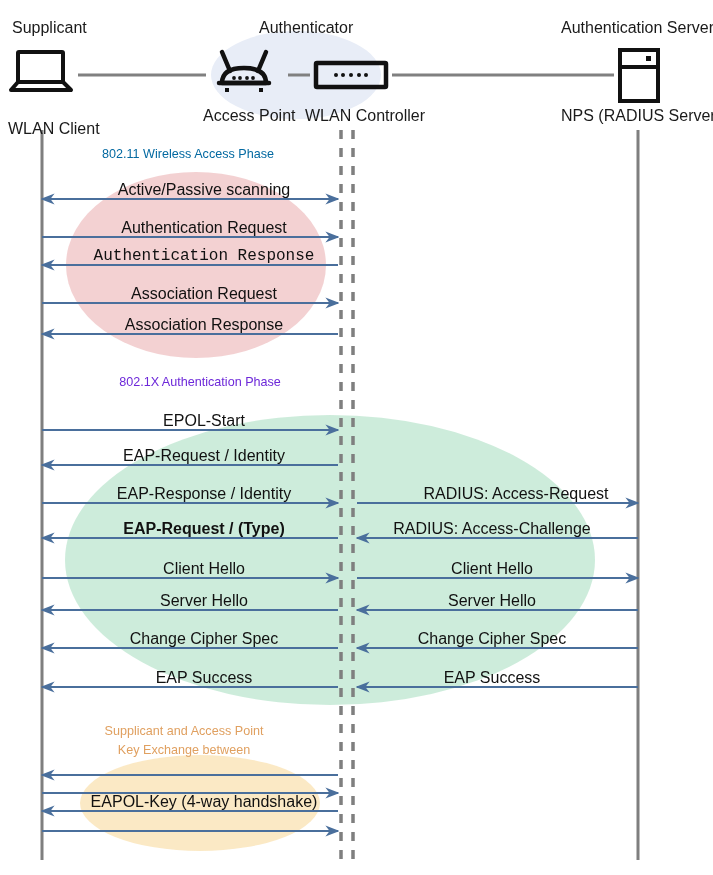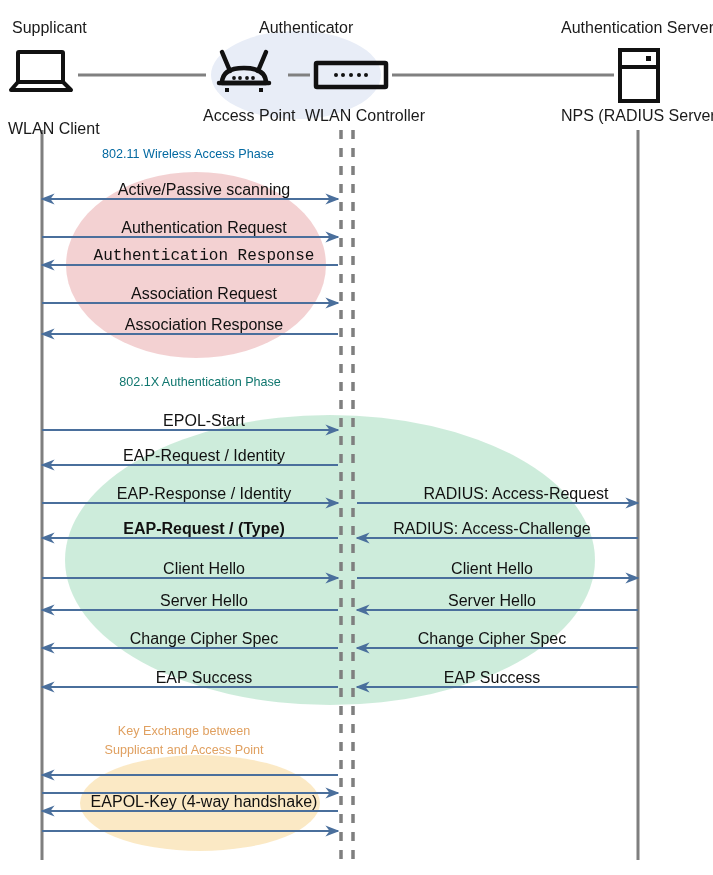--- a/index.html
+++ b/index.html
@@ -33,21 +33,21 @@
   }
   .phase-label{
     position:absolute;
     font-size:12.6px;
     white-space:nowrap;
     text-align:center;
     transform:translateX(-50%);
     font-weight:400;
   }
   .phase-wireless{color:#0369a1;}
-  .phase-dot1x{color:#0f766e;}
+  .phase-dot1x{color:#6d28d9;}
   .phase-key{color:#e0a060;}
   .phase-label .l2{display:block;}
 </style>
 </head>
 <body>
 
 <div id="stage">
 
   <svg id="svgroot" viewBox="0 0 713 875">
     <defs>
@@ -148,22 +148,22 @@
   <div class="hdr-label" style="left:561px; top:19px;">Authentication Server</div>
 
   <div class="hdr-label" style="left:8px;   top:120px;">WLAN Client</div>
   <div class="hdr-label" style="left:203px; top:107px;">Access Point</div>
   <div class="hdr-label" style="left:305px; top:107px;">WLAN Controller</div>
   <div class="hdr-label" style="left:561px; top:107px;">NPS (RADIUS Server)</div>
 
   <div class="phase-label phase-wireless" style="left:188px; top:147px;">802.11 Wireless Access Phase</div>
   <div class="phase-label phase-dot1x" style="left:200px; top:375px;">802.1X Authentication Phase</div>
   <div class="phase-label phase-key" style="left:184px; top:722px; line-height:19px;">
+    <span class="l2">Supplicant and Access Point</span>
     <span class="l2">Key Exchange between</span>
-    <span class="l2">Supplicant and Access Point</span>
   </div>
 
   <div id="label-layer">
       <div class="msg-label" style="left: 204px; top: 181px;">Active/Passive scanning</div>
       <div class="msg-label" style="left: 204px; top: 219px;">Authentication Request</div>
       <div class="msg-label" style="left: 204px; top: 247px; font-family: Liberation Mono, monospace;">Authentication Response</div>
       <div class="msg-label" style="left: 204px; top: 285px;">Association Request</div>
       <div class="msg-label" style="left: 204px; top: 316px;">Association Response</div>
       <div class="msg-label" style="left: 204px; top: 412px;">EPOL-Start</div>
       <div class="msg-label" style="left: 204px; top: 447px;">EAP-Request / Identity</div>

